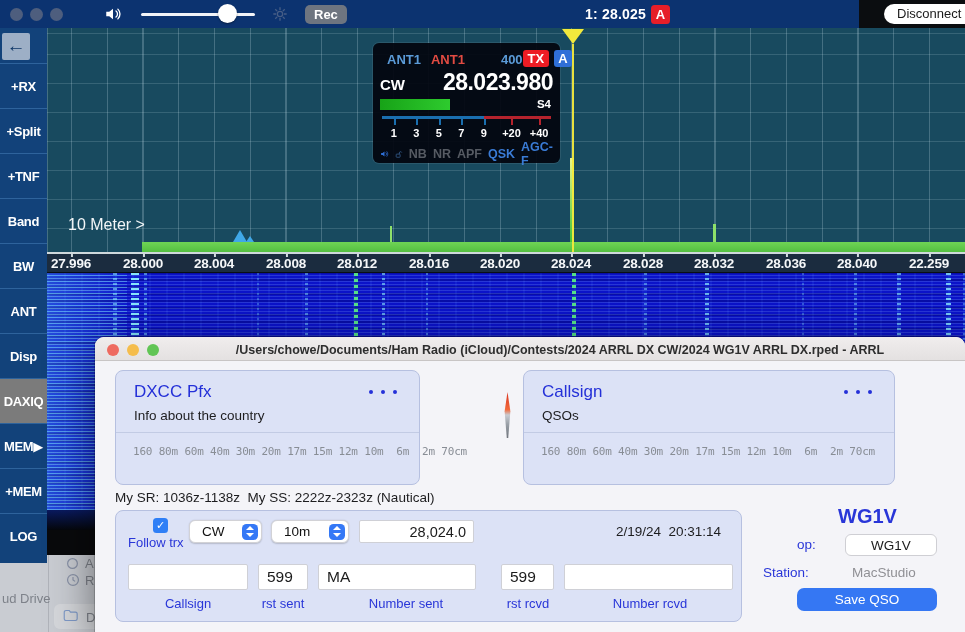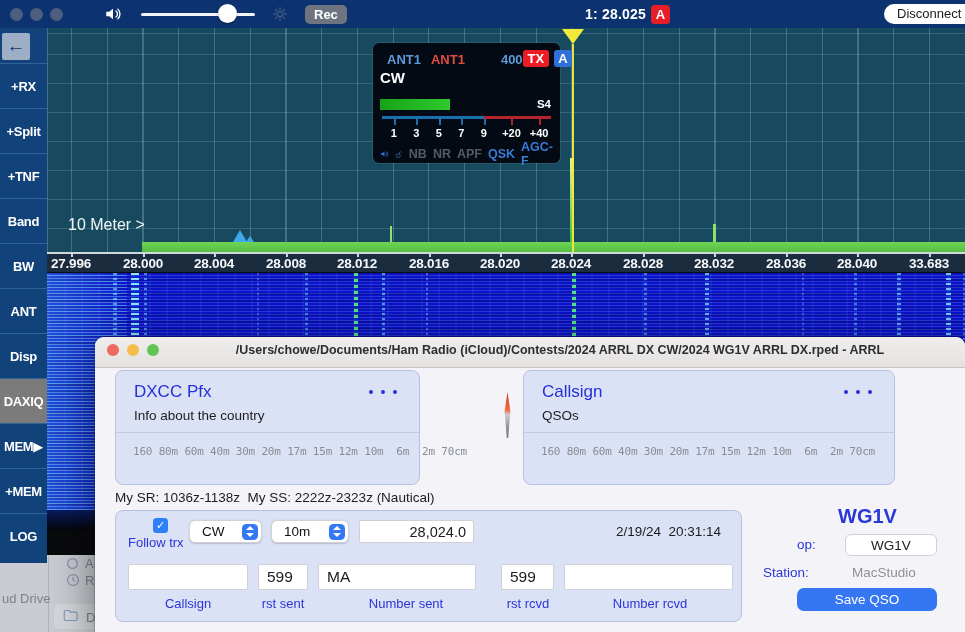--- a/index.html
+++ b/index.html
@@ -1,20 +1,20 @@
 <!DOCTYPE html>
 <html><head>
 <meta charset="utf-8">
 <style>
   * { margin:0; padding:0; box-sizing:border-box; }
   body { font-family:"Liberation Sans","DejaVu Sans",sans-serif; background:#222; }
   .screen { position:relative; width:965px; height:632px; overflow:hidden; background:#0b0d10; }
 
   
-  .topbar { position:absolute; left:0; top:0; width:965px; height:28px; background:#0c3370; z-index:30; }
+  .topbar { position:absolute; left:0; top:0; width:859px; height:28px; background:#0c3370; z-index:30; }
   .tl-dot { position:absolute; top:8px; width:13px; height:13px; border-radius:50%; background:#4e5e7e; }
   .vol-icon { position:absolute; left:104px; top:5px; width:18px; height:18px; }
   .slider-track { position:absolute; left:141px; top:13px; width:114px; height:2.5px; background:#f2f4f8; border-radius:2px; }
   .slider-knob { position:absolute; left:218px; top:4px; width:19px; height:19px; border-radius:50%; background:#ffffff; box-shadow:0 1px 2px rgba(0,0,0,.4); }
   .gear-icon { position:absolute; left:272px; top:6px; width:16px; height:16px; opacity:.8; }
   .rec-btn { position:absolute; left:305px; top:4.5px; height:19px; padding:0 9px; background:#6e7580; border:none; border-radius:5px; color:#fff; font-weight:bold; font-size:13px; line-height:19px; }
   .freq-readout { position:absolute; left:585px; top:6px; color:#fff; font-size:14px; font-weight:bold; letter-spacing:.2px; }
   .vfo-badge-top { position:absolute; left:651px; top:4.5px; width:19px; height:19px; background:#e61e28; border-radius:3.5px; color:#fff; font-size:13px; font-weight:bold; text-align:center; line-height:19px; }
   .disconnect-btn { position:absolute; left:884px; top:4px; width:95px; height:20px; background:#fff; border:none; border-radius:10px; color:#1a1a1a; font-size:13px; text-align:left; padding-left:13px; line-height:20px; }
 
@@ -90,21 +90,21 @@
   .wf-black { position:absolute; left:47px; top:530px; width:918px; height:33px; background:#090a0c; z-index:4; }
 
   
   .finder { position:absolute; left:0; top:555px; width:95px; height:77px; background:#c9ccd2; z-index:8; }
   .finder-vline { position:absolute; left:48px; top:0; bottom:0; width:1px; background:#b0b3ba; }
   .finder-text { color:#7e828a; font-size:13px; position:absolute; }
   .finder-hl { position:absolute; left:54px; top:49px; width:41px; height:25px; background:#d5d7db; border-radius:6px 0 0 6px; }
 
   
   .logwin { position:absolute; left:95px; top:337px; width:870px; height:295px; background:#f4f4f8; border-radius:9px 9px 0 0; box-shadow:0 12px 45px rgba(0,0,0,.5), 0 0 0 1px rgba(0,0,0,.18); z-index:25; }
-  .titlebar { position:relative; height:31px; background:linear-gradient(180deg,#f0eded,#e4e1e1); border-bottom:1px solid #c8c5c5; border-radius:9px 9px 0 0; }
+  .titlebar { position:relative; height:24px; background:linear-gradient(180deg,#f0eded,#e4e1e1); border-bottom:1px solid #c8c5c5; border-radius:9px 9px 0 0; }
   .twl { position:absolute; top:7px; width:12px; height:12px; border-radius:50%; }
   .twl-close { left:12px; background:#ee6a5f; }
   .twl-min { left:32px; background:#f5bd4c; }
   .twl-max { left:52px; background:#61c555; }
   .title-text { position:absolute; left:70px; right:10px; top:6px; text-align:center; font-size:12.5px; font-weight:bold; color:#2e2e2e; white-space:nowrap; overflow:hidden; }
 
   .info-panel { position:absolute; top:33px; height:115px; background:#dce2f6; border:1px solid #b6c0e0; border-radius:8px; }
   .panel-dxcc { left:20px; width:305px; }
   .panel-callsign { left:428px; width:372px; }
   .panel-title { position:absolute; left:18px; top:11px; color:#2430d8; font-size:17px; font-weight:500; }
@@ -170,20 +170,21 @@
             <path d="M6.5 6.5l7 7M13.5 6.5l-7 7" stroke="#fff" stroke-width="1.6"></path>
           </svg>
         <span class="rp-ant-rx">ANT1</span>
         <span class="rp-ant-tx">ANT1</span>
         <span class="rp-power">400</span>
         <span class="rp-tx-badge">TX</span>
         <span class="rp-a-badge">A</span>
       </div>
       <div class="rp-row2">
         <span class="rp-mode">CW</span>
+        <span class="rp-freq">28.023.980</span>
       </div>
       <div class="rp-row3">
         <div class="rp-sbar"></div>
         <span class="rp-slevel">S4</span>
       </div>
       <div class="rp-meter">
         <div class="rp-line-b"></div>
         <div class="rp-line-r"></div>
         <div class="rp-tick" style="left:8%"></div>
         <div class="rp-tick" style="left:21%"></div>
@@ -226,21 +227,21 @@
     <span class="ftick" style="left:167px">28.004</span>
     <span class="ftick" style="left:239px">28.008</span>
     <span class="ftick" style="left:310px">28.012</span>
     <span class="ftick" style="left:382px">28.016</span>
     <span class="ftick" style="left:453px">28.020</span>
     <span class="ftick" style="left:524px">28.024</span>
     <span class="ftick" style="left:596px">28.028</span>
     <span class="ftick" style="left:667px">28.032</span>
     <span class="ftick" style="left:739px">28.036</span>
     <span class="ftick" style="left:810px">28.040</span>
-    <span class="ftick" style="left:882px">33.683</span>
+    <span class="ftick" style="left:882px">22.259</span>
   </div>
 
   <div class="waterfall">
     <div class="wf-left"></div>
     <div class="wfs" style="left:66px;width:4px;--a:.55"></div>
     <div class="wfs" style="left:84px;width:8px;--a:.95"></div>
     <div class="wfs" style="left:97px;width:3px;--a:.5"></div>
     <div class="wfs" style="left:210px;width:2px;--a:.3"></div>
     <div class="wfs" style="left:258px;width:3px;--a:.45"></div>
     <div class="wfs wfs-green" style="left:307px;width:4px"></div>

